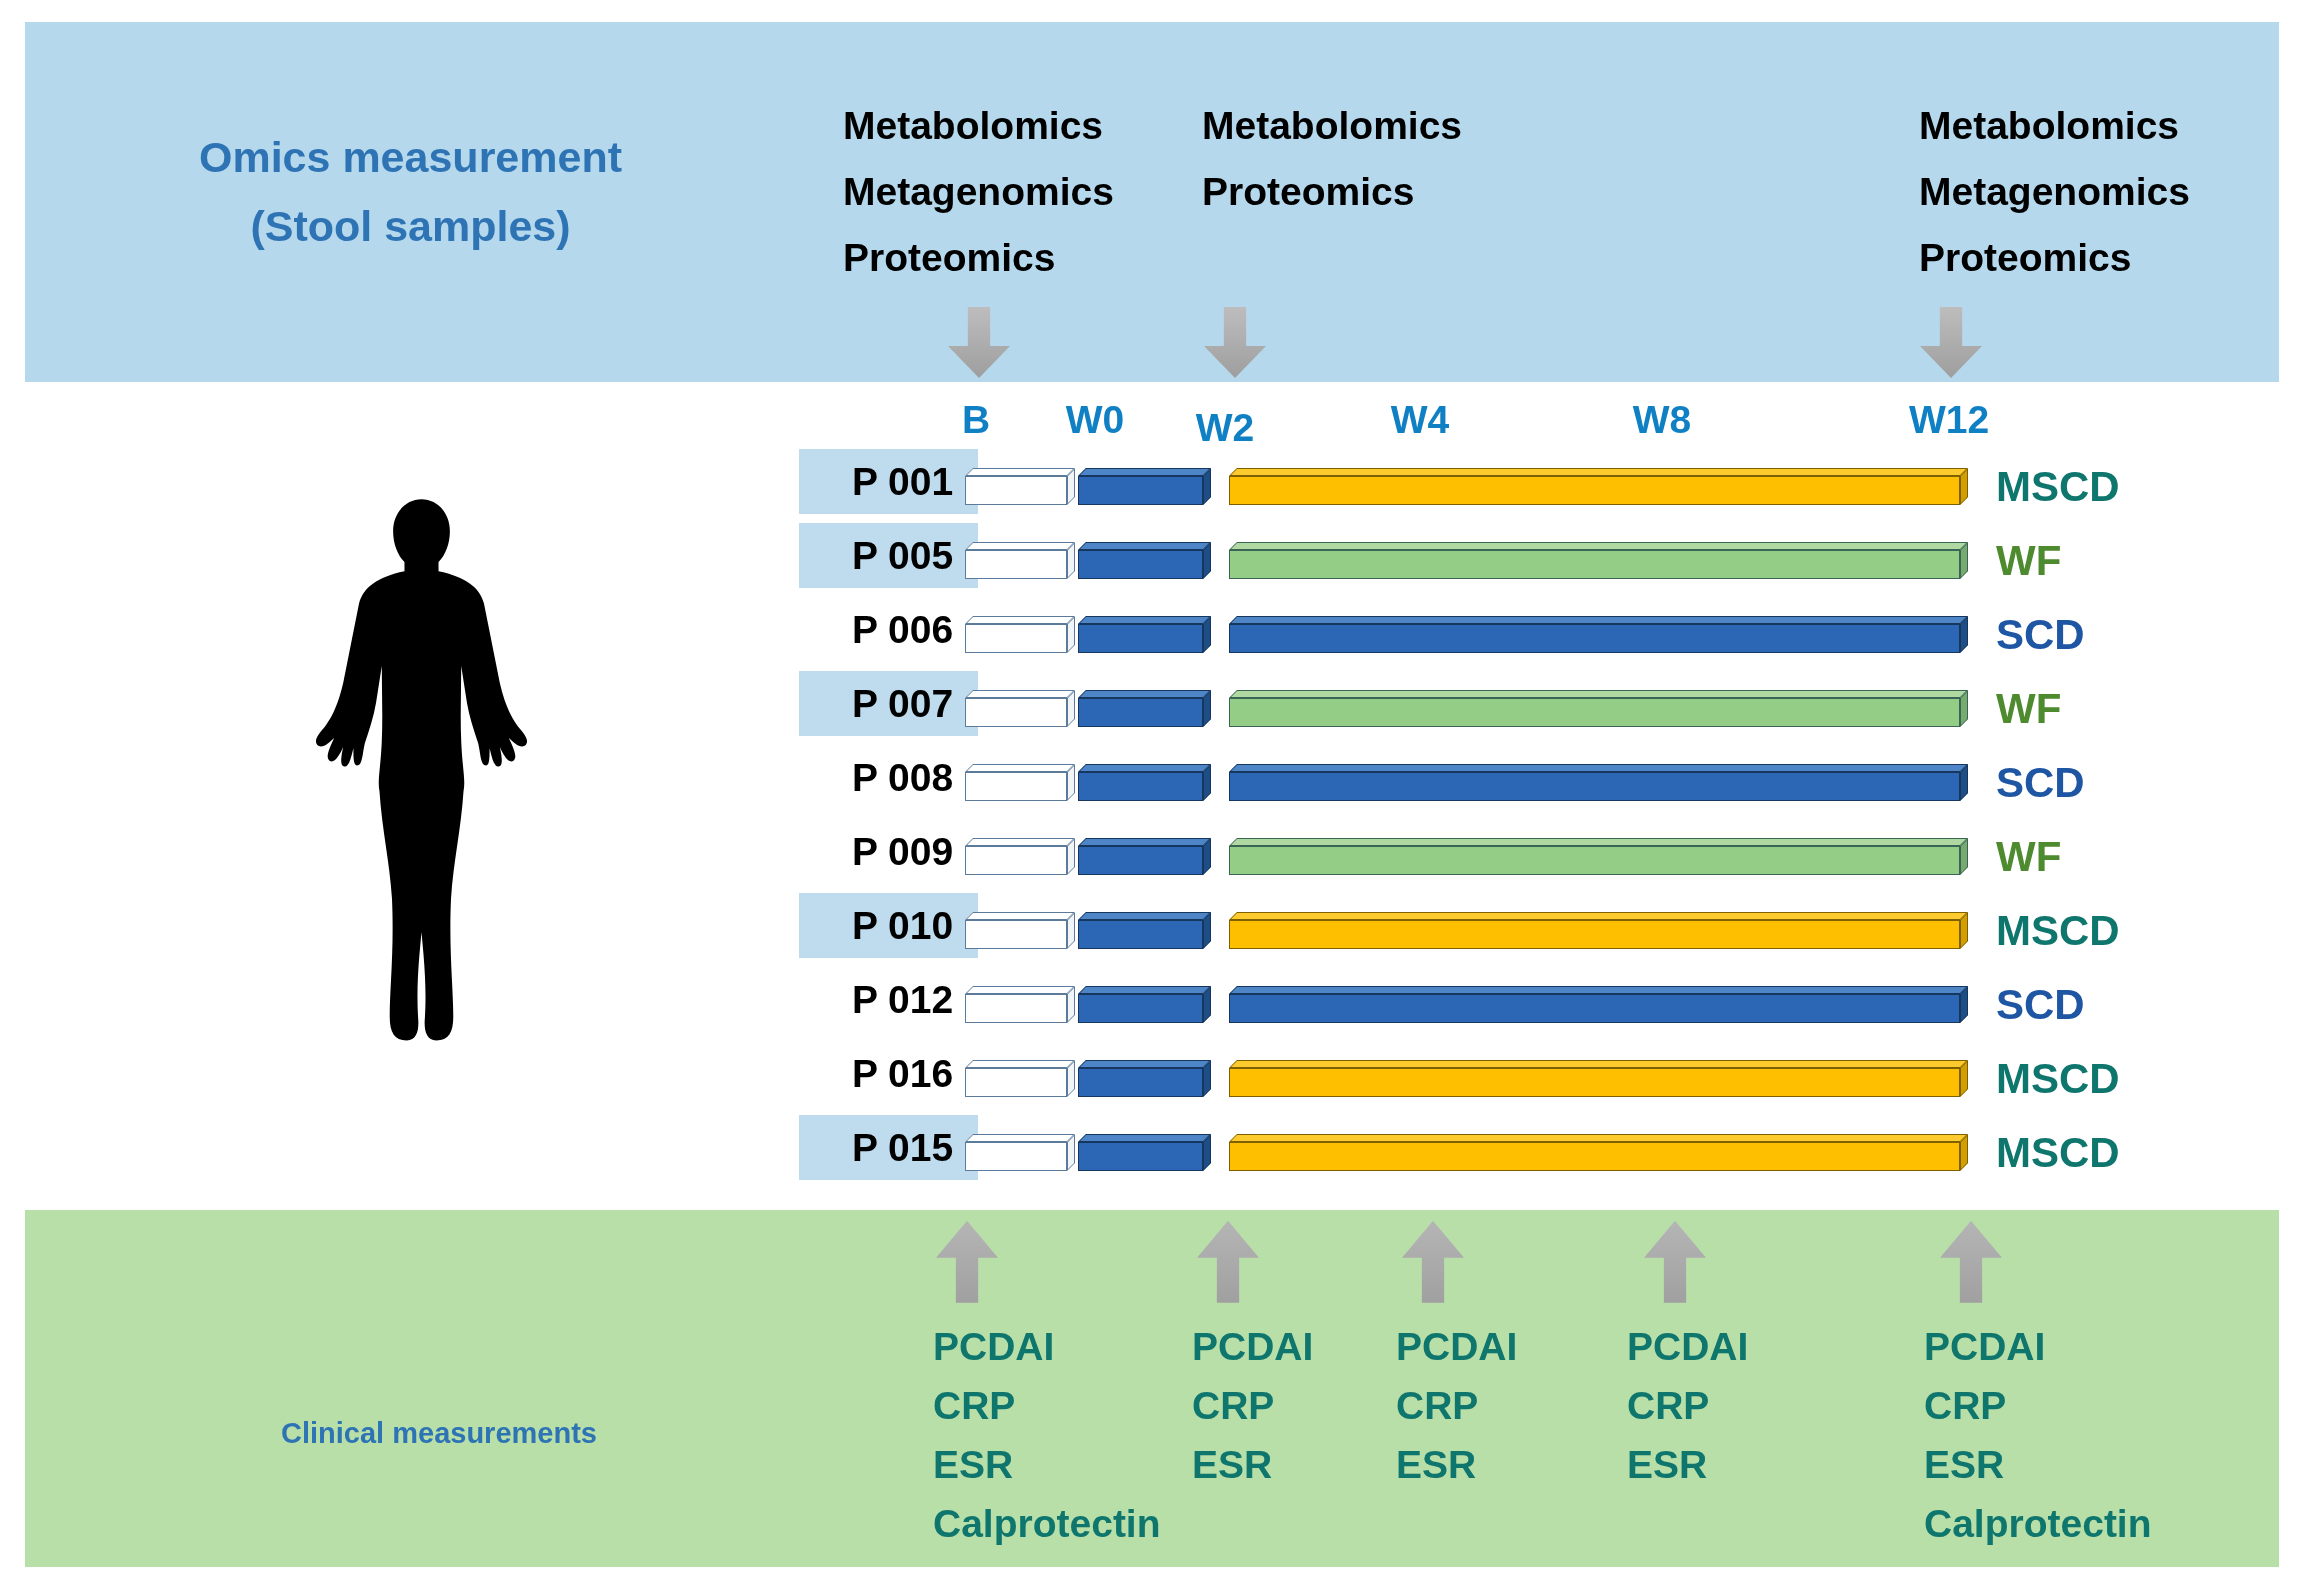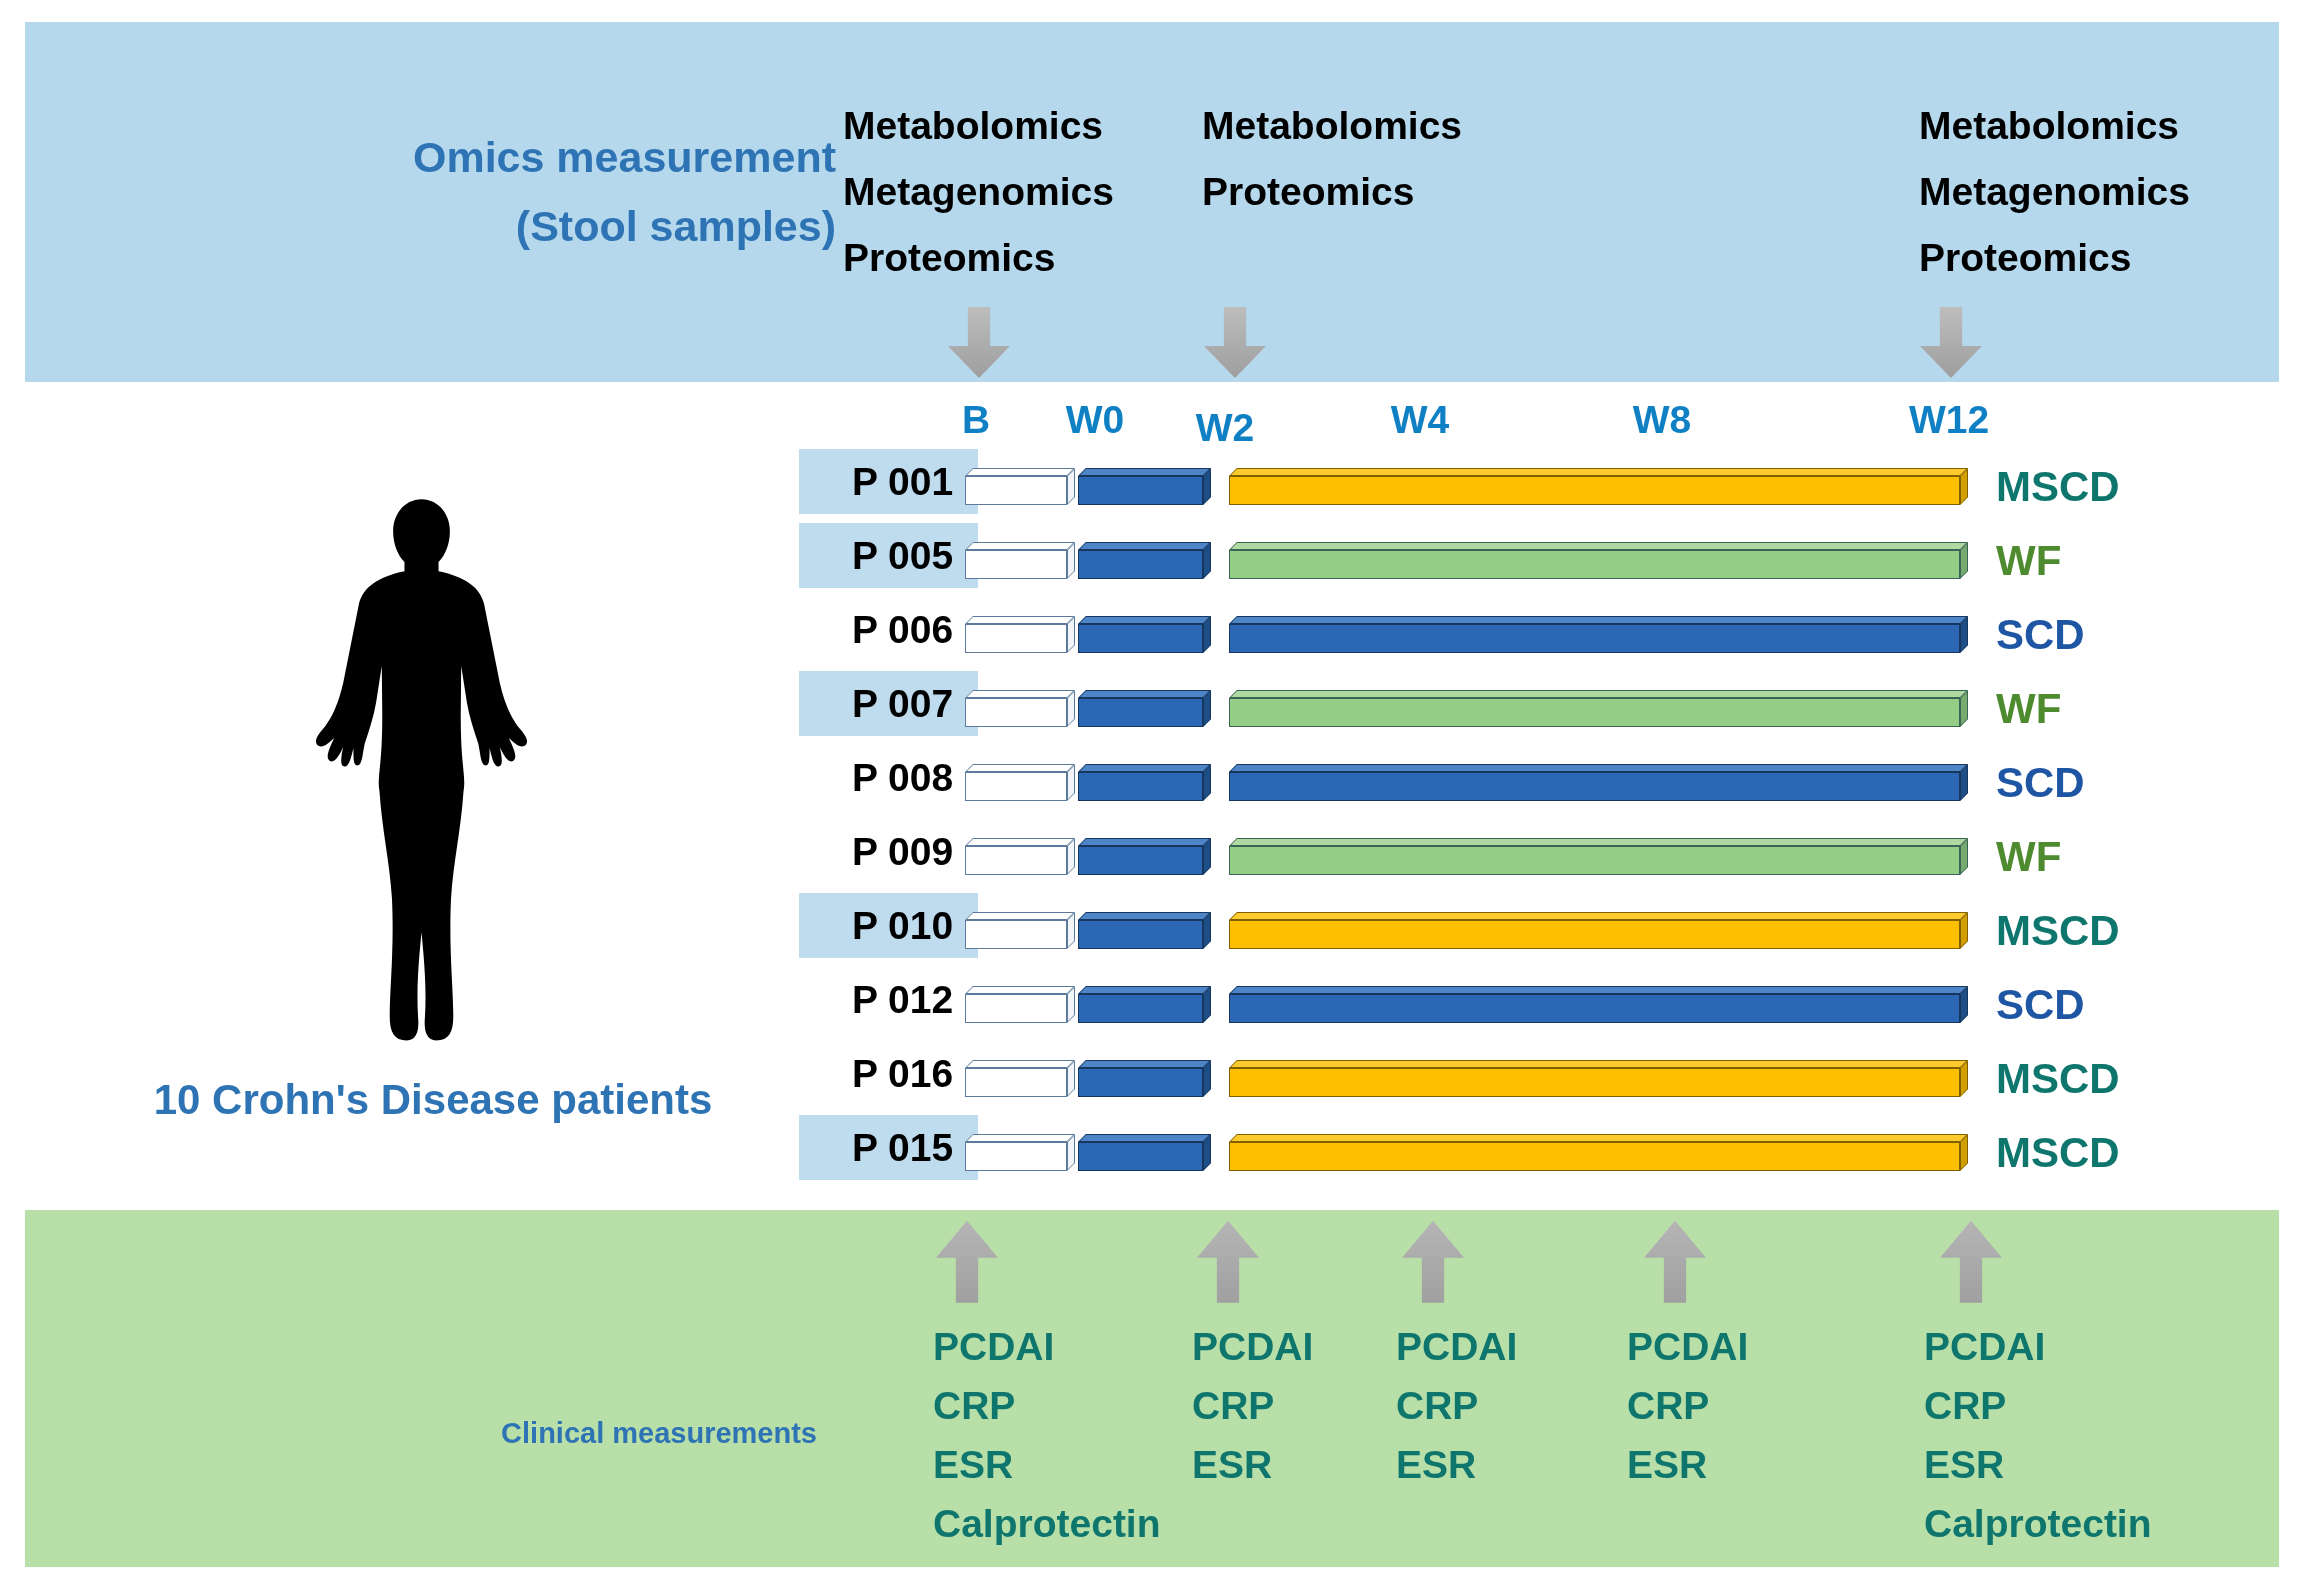--- a/index.html
+++ b/index.html
@@ -4,21 +4,21 @@
 <style>
   html,body{margin:0;padding:0;background:#ffffff;}
   .canvas{
     position:relative;width:2307px;height:1591px;background:#ffffff;
     font-family:"Liberation Sans",sans-serif;font-weight:700;overflow:hidden;
   }
   .band{position:absolute;left:25px;width:2254px;}
   .band-top{top:22px;height:360px;background:#B5D8EC;}
   .band-bottom{top:1210px;height:357px;background:#B9DFA9;}
 
-  .band-title{position:absolute;color:#2E74B5;text-align:right;white-space:pre-line;padding-left:40px;}
+  .band-title{position:absolute;color:#2E74B5;text-align:center;white-space:pre-line;}
   .omics-title{left:0;top:101px;width:771px;font-size:43px;line-height:69px;}
   .clinical-title{left:76px;top:200px;width:676px;font-size:29px;line-height:47px;}
 
   .omics-block{position:absolute;top:71px;color:#000;font-size:39px;line-height:66px;white-space:pre-line;}
   .omics-blocks > .omics-block:nth-of-type(1){left:818px;}
   .omics-blocks > .omics-block:nth-of-type(2){left:1177px;}
   .omics-blocks > .omics-block:nth-of-type(3){left:1894px;}
 
   .arrow-down{position:absolute;top:285px;width:62px;height:71px;
     background:linear-gradient(#BDBDBD,#9E9E9E);
@@ -143,21 +143,20 @@
              C72,320 65,290 63,258 C61,248 64,238 65,214
              C66,192 65,170 65,148 L60,180 C58,192 54,204 50,216
              C48,225 48,234 44,235 C40,236 40,229 40,220
              C38,228 36,237 32,236 C28,236 29,228 31,219
              C28,226 23,234 19,231 C15,228 19,220 23,211
              C18,216 12,221 8,217 C5,213 9,208 15,201
              C22,192 27,180 31,163 L45,93 C49,79 61,70 85,65 L85,57
              C79,51 75,41 75,30 C75,14 86,2 100,2 Z"></path>
   </svg>
 
-  <div class="patients-label">10 Crohn's Disease patients</div>
 
   <div class="rows">
 
       <div class="row hl diet-mscd">
         <div class="pid">P 001</div>
         <div class="bar3d bar-start">
           <i class="f-top"></i>
           <i class="f-side"></i>
           <i class="f-front"></i>
         </div>

